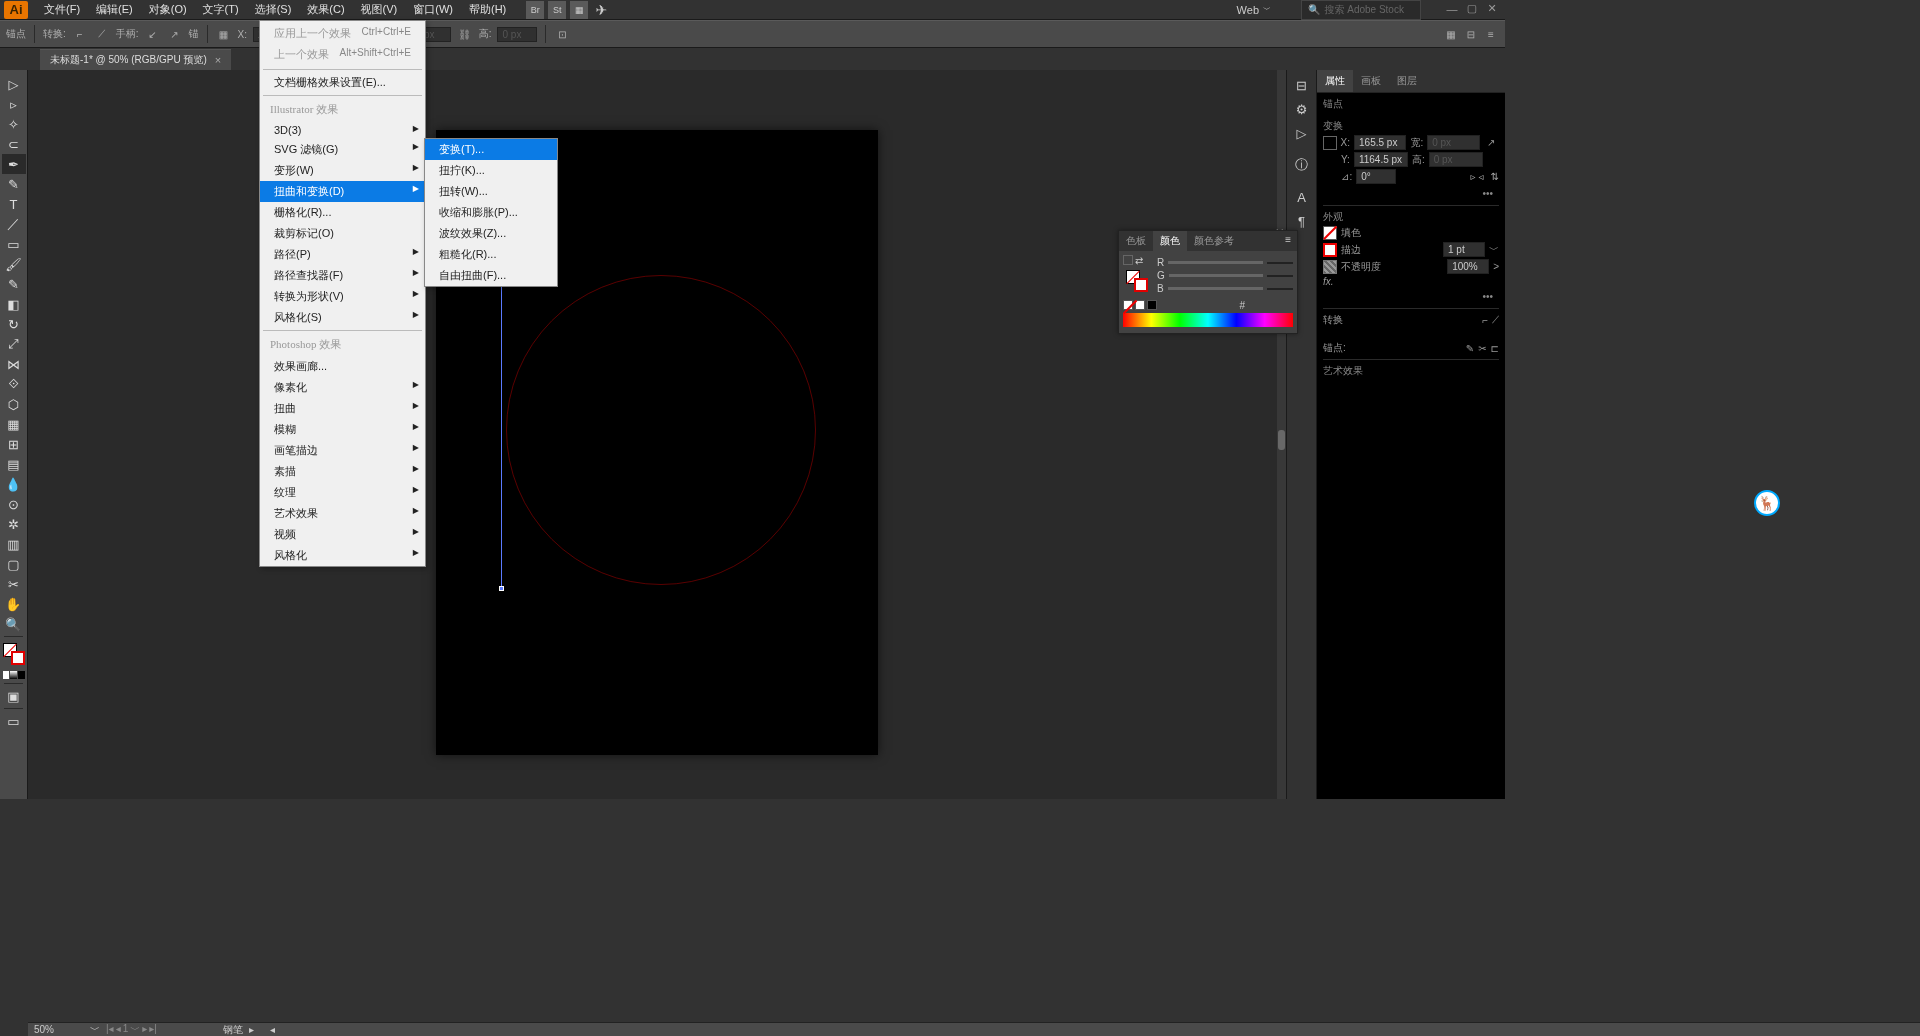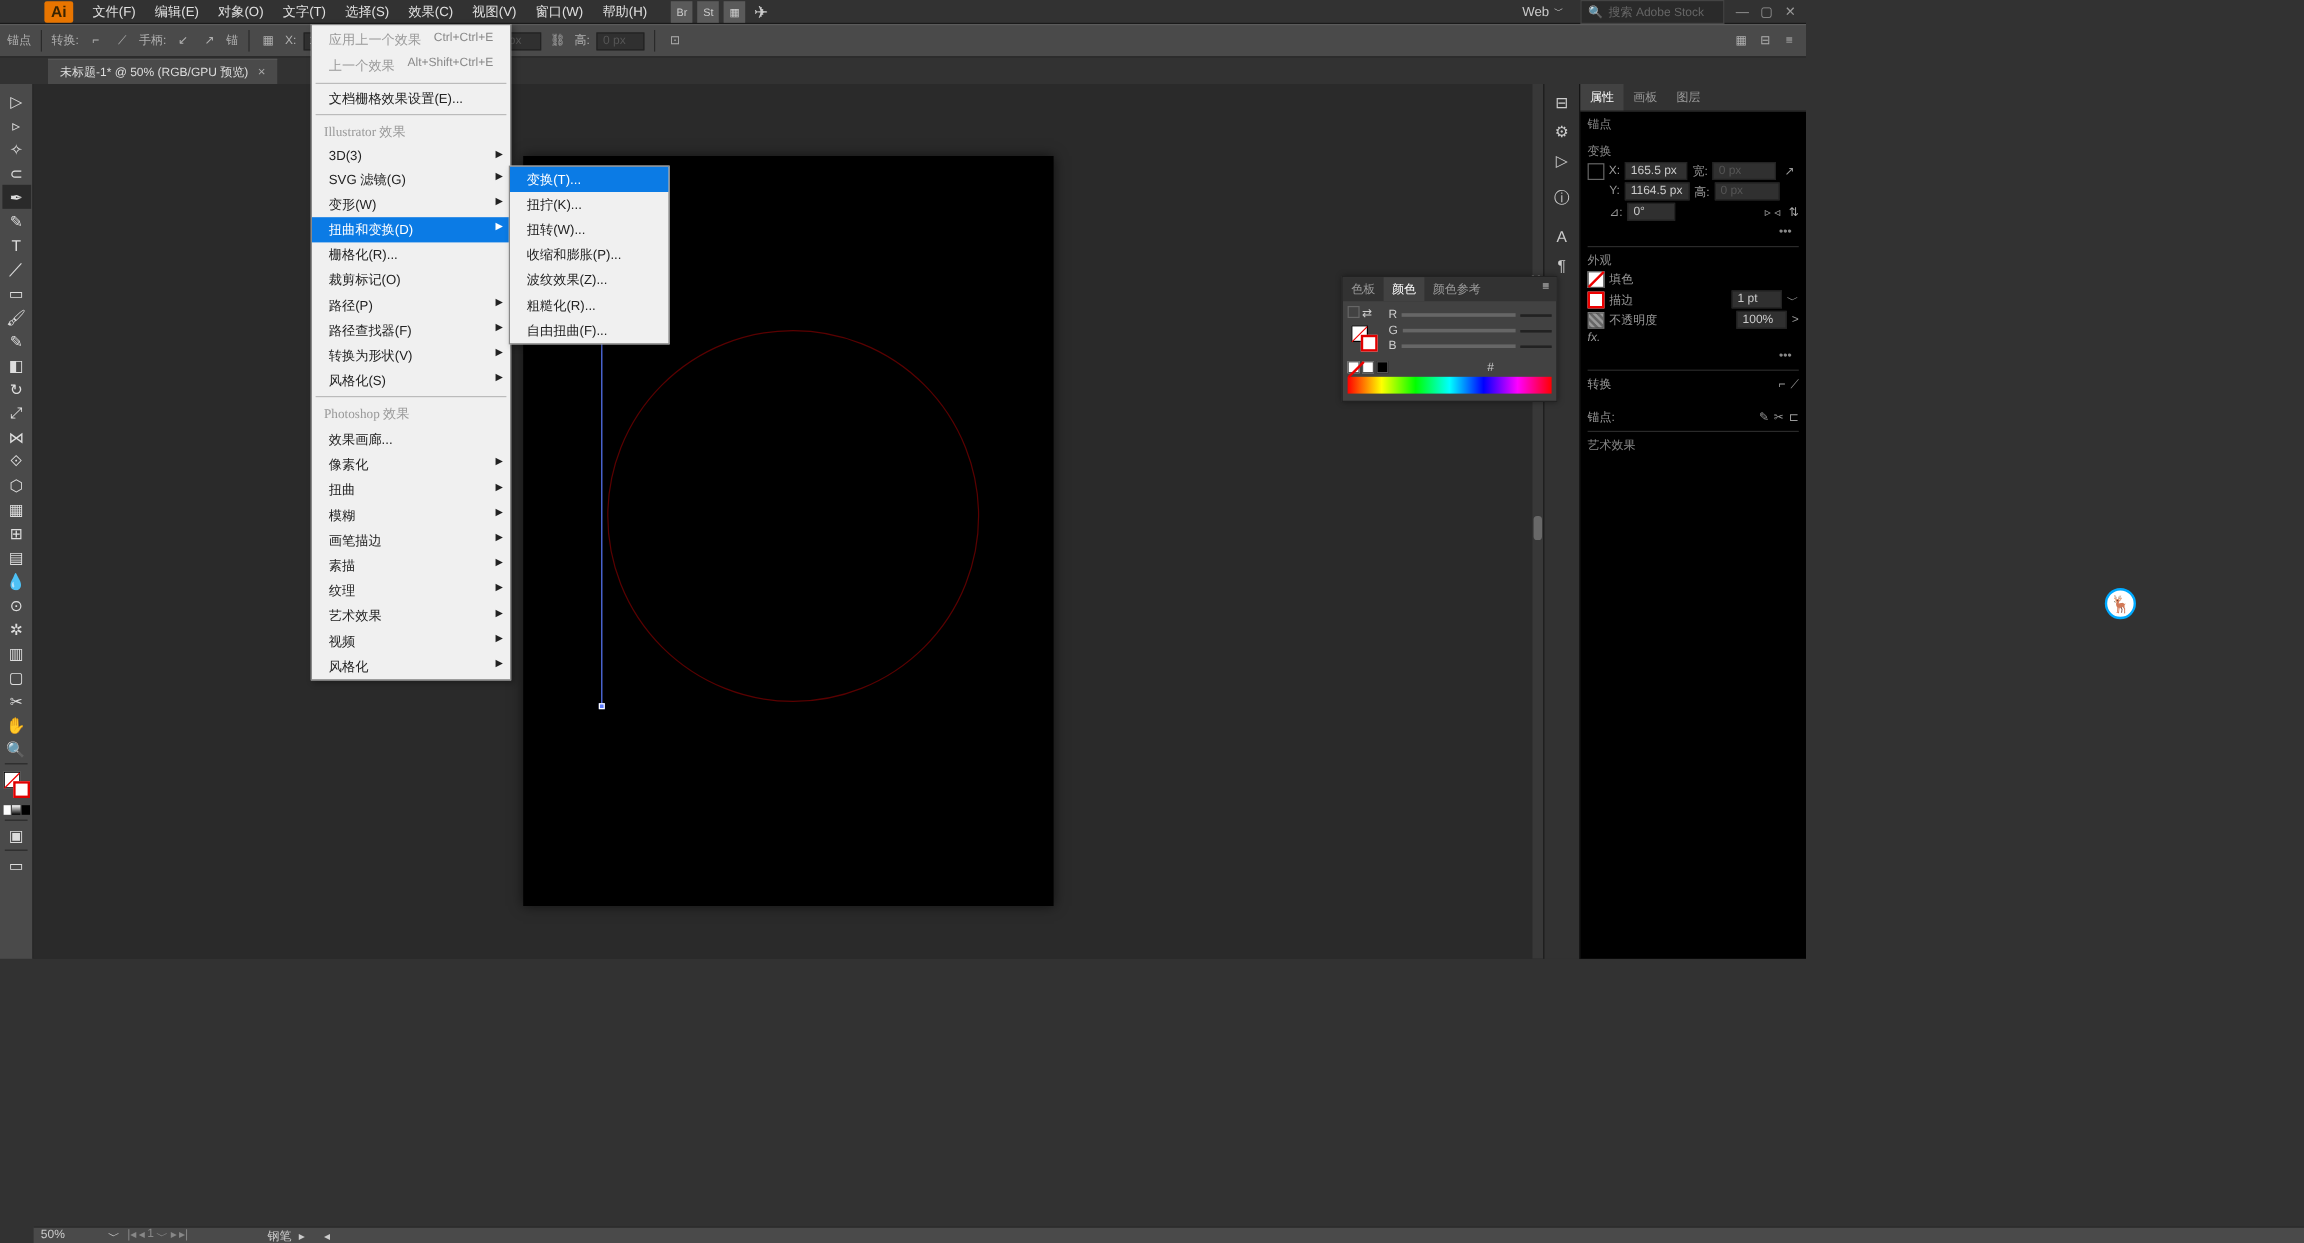--- a/index.html
+++ b/index.html
@@ -1,22 +1,22 @@
 <!DOCTYPE html>
 <html><head>
   <meta charset="utf-8">
   <style>
     * { margin: 0; padding: 0; box-sizing: border-box; font-family: "Microsoft YaHei", sans-serif; user-select: none; }
     body { background: #323232; color: #cccccc; font-size: 11px; overflow: hidden; width: 1505px; height: 813px; }
     
     
     .menubar { height: 20px; background: #323232; display: flex; align-items: center; padding: 0 4px; border-bottom: 1px solid #1a1a1a; }
-    .logo { width: 24px; height: 18px; background: #e87500; color: #3a2400; font-size: 13px; font-weight: bold; display: flex; align-items: center; justify-content: center; margin-right: 8px; border-radius: 2px; margin-left: 33px; }
+    .logo { width: 24px; height: 18px; background: #e87500; color: #3a2400; font-size: 13px; font-weight: bold; display: flex; align-items: center; justify-content: center; margin-right: 8px; border-radius: 2px; }
     .menu-item { padding: 2px 8px; cursor: pointer; color: #e0e0e0; }
-    .menubar-right { margin-left: auto; display: flex; align-items: center; gap: 6px; }
+    .menubar-right { margin-left: auto; display: flex; gap: 22px; }
     .workspace-label { padding: 2px 8px; display: flex; align-items: center; gap: 4px; }
     .search-stock { background: #2a2a2a; border: 1px solid #444; padding: 2px 6px; color: #666; width: 120px; display: flex; align-items: center; gap: 4px; font-size: 10px; }
     .window-controls { display: flex; gap: 2px; }
     .win-btn { width: 18px; height: 18px; display: flex; align-items: center; justify-content: center; color: #999; }
     .menubar .mb-icon { width: 18px; height: 18px; background: #5a5a5a; display: flex; align-items: center; justify-content: center; font-size: 9px; }
     
     
     .dropdown1 { position: absolute; left: 259px; top: 20px; width: 167px; background: #f0f0f0; border: 1px solid #888; z-index: 100; box-shadow: 2px 2px 5px rgba(0,0,0,.3); }
     .dropdown2 { position: absolute; left: 424px; top: 138px; width: 134px; background: #f0f0f0; border: 1px solid #888; z-index: 101; box-shadow: 2px 2px 5px rgba(0,0,0,.3); }
     .dd-section { padding: 2px 0; }

